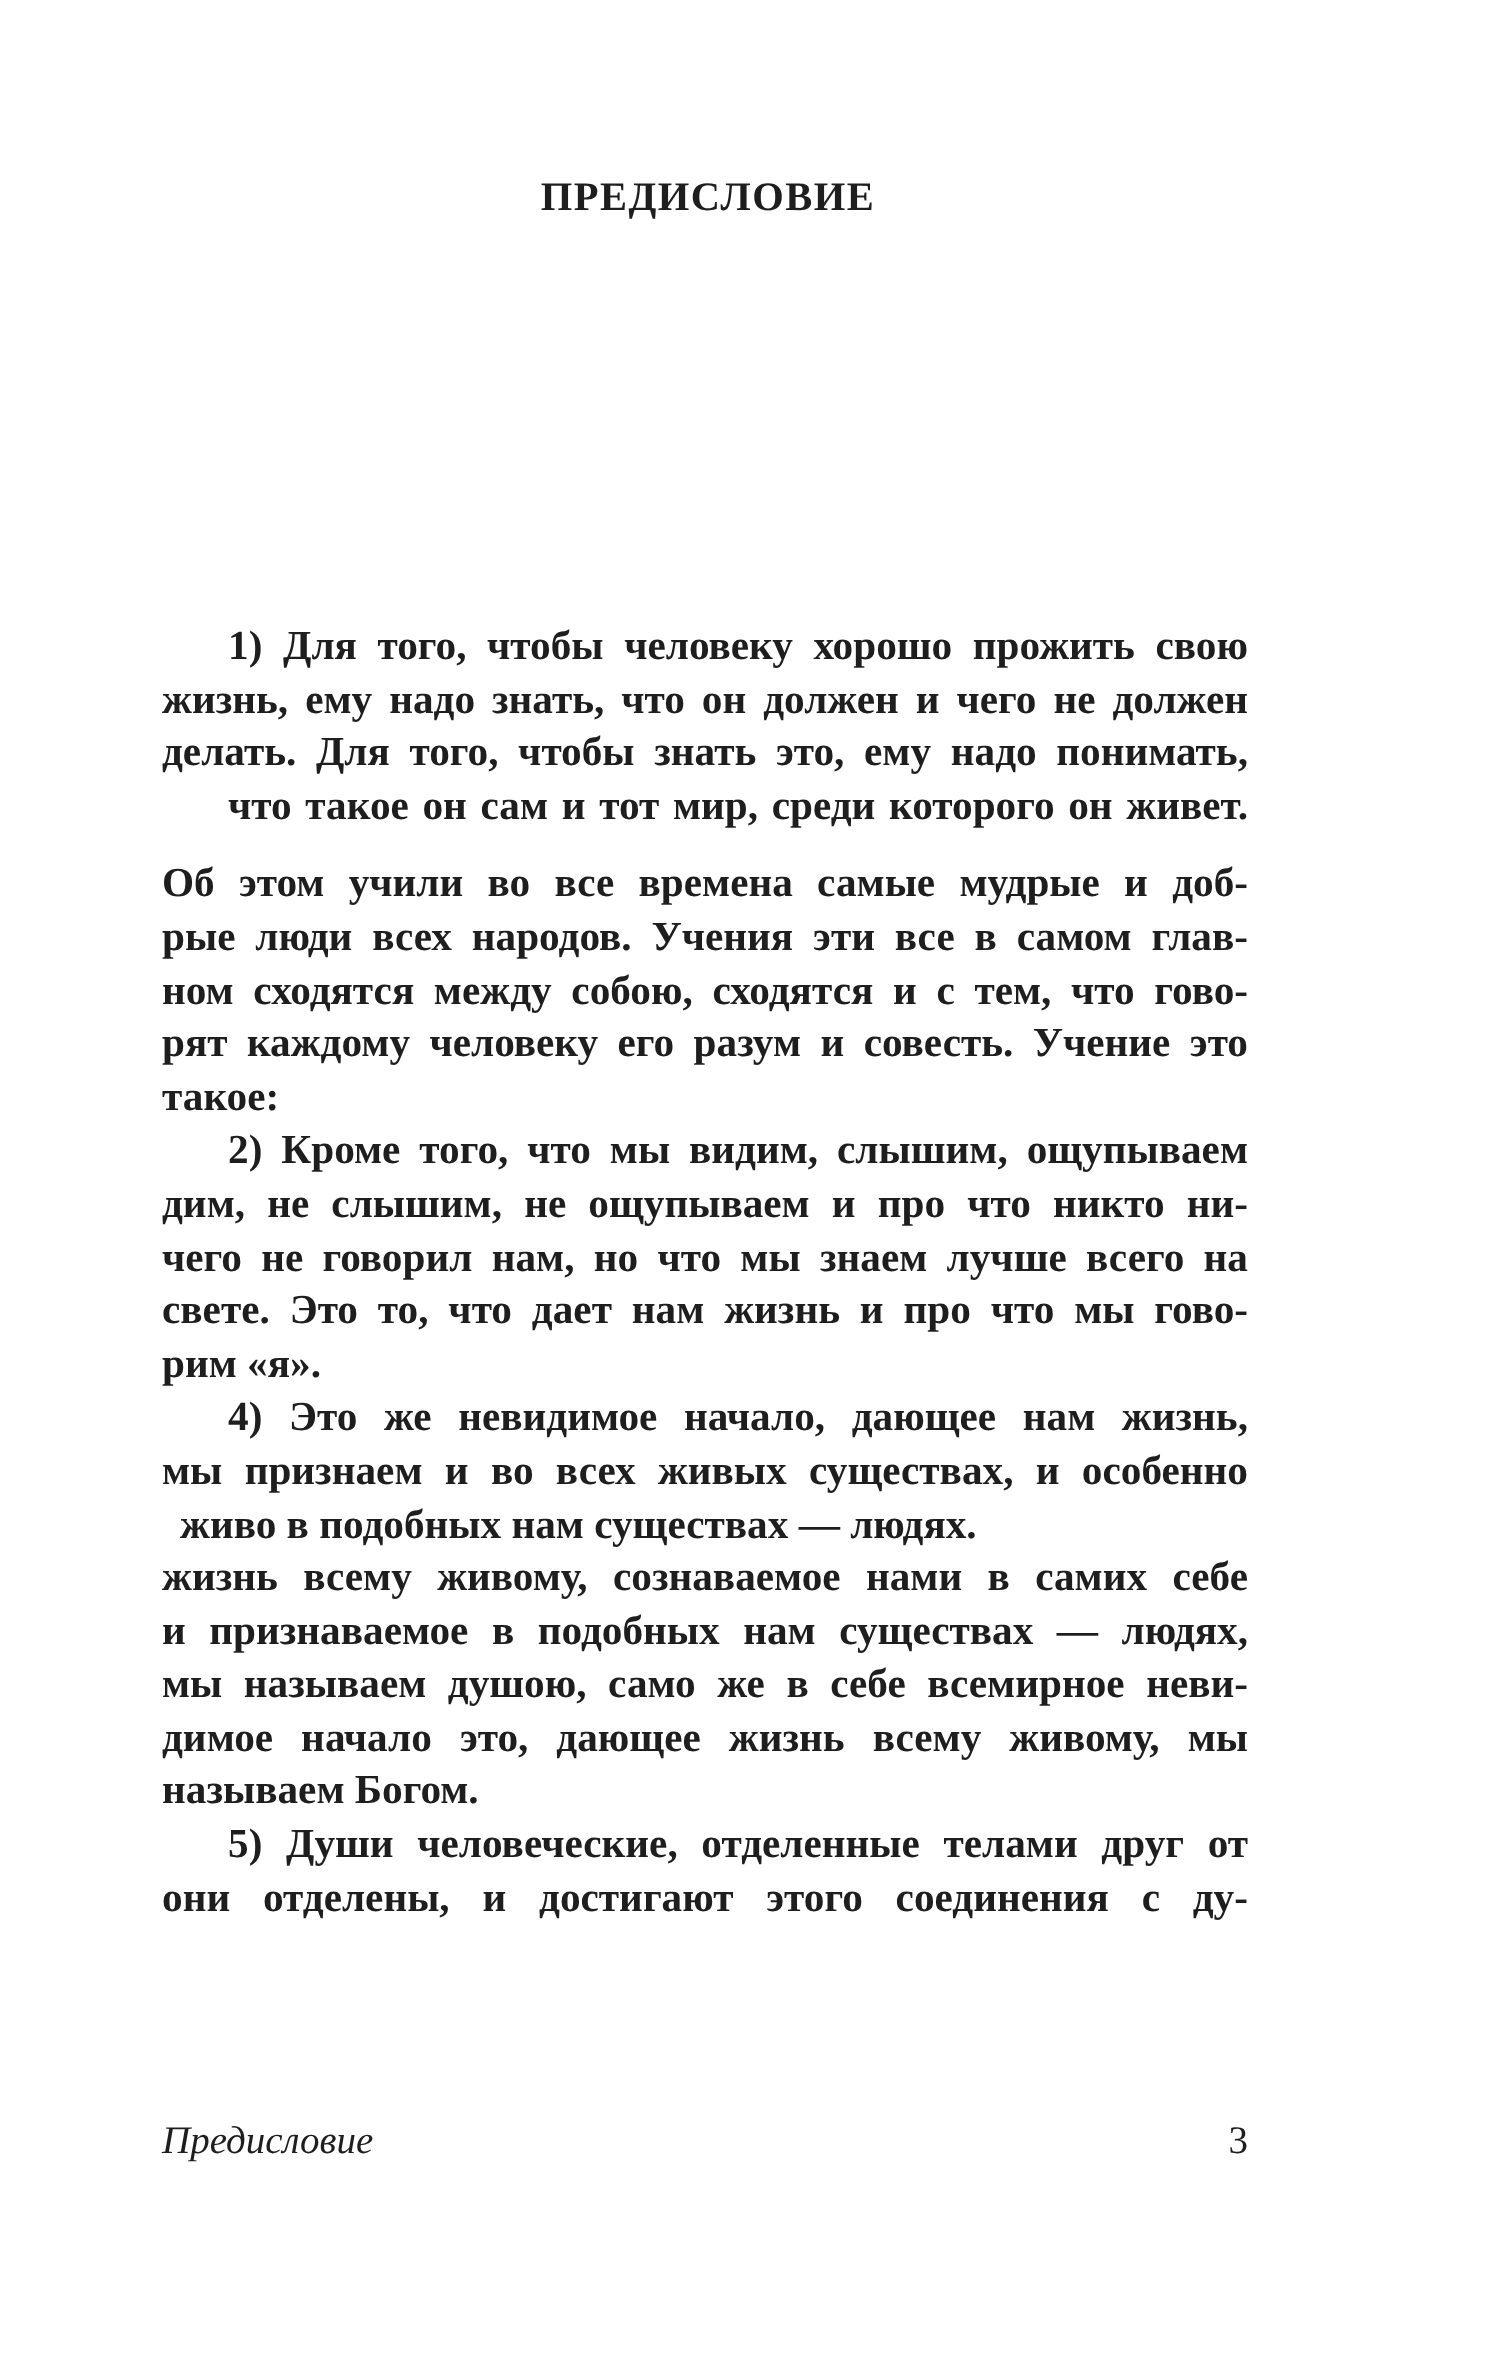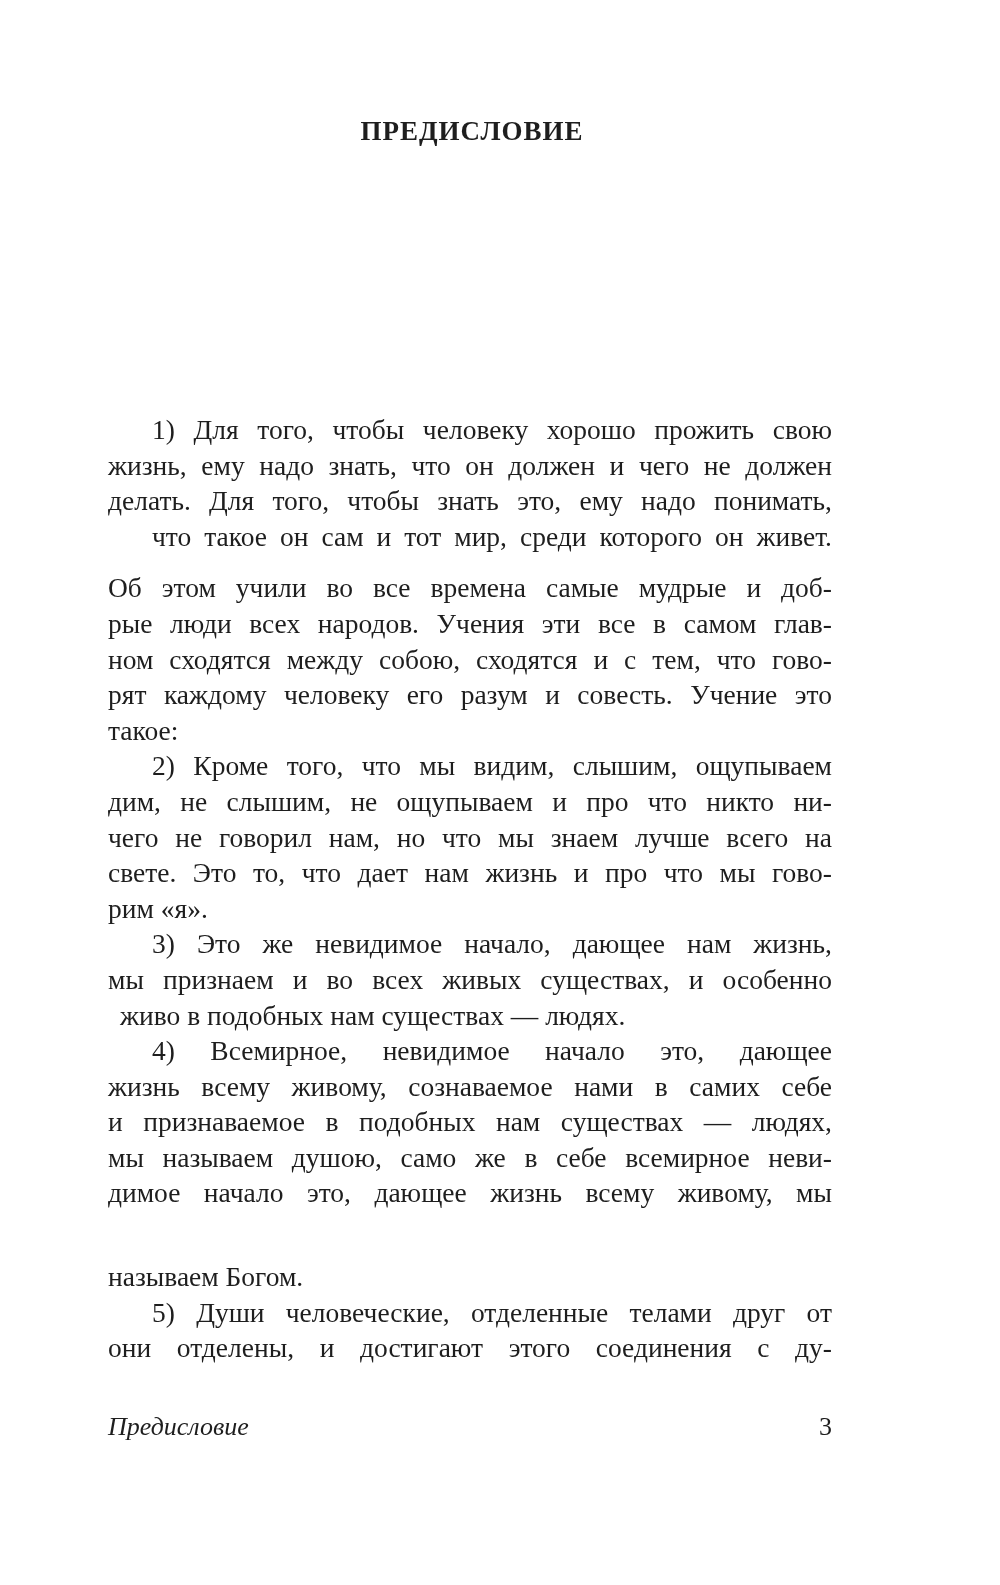--- a/index.html
+++ b/index.html
@@ -2,21 +2,21 @@
 <html><head>
 <meta charset="utf-8">
 <style>
   html, body { margin: 0; padding: 0; background: #ffffff; }
   body { width: 1000px; height: 1585px; position: relative; overflow: hidden;
          font-family: "Liberation Serif", "DejaVu Serif", serif; color: #1e1e1e; }
   .title { position: absolute; top: 116px; left: 0; width: 944px; text-align: center;
            font-weight: bold; font-size: 27px; letter-spacing: 1px; }
   .body { position: absolute; left: 108px; top: 412px; width: 724px; }
   .line { height: 35.6px; line-height: 35.6px; font-size: 27.5px; white-space: nowrap;
-          text-align: justify; text-align-last: justify; overflow: visible; }
+          text-align: justify; text-align-last: justify; overflow: visible; font-weight: bold; }
   .line.last { text-align-last: left; }
   .line.indent { padding-left: 44px; }
   .footer { position: absolute; top: 1412px; left: 108px; width: 724px; height: 36px;
             font-size: 26px; }
   .footer .running { position: absolute; left: 0; top: 0; font-style: italic; }
   .footer .pnum { position: absolute; right: 0; top: 0; }
 </style>
 </head>
 <body>
 
@@ -39,32 +39,31 @@
 
     <div>
       <div class="line indent" style="white-space: normal;">2)  Кроме того, что мы видим, слышим, ощупываем</div>
       <div class="line" style="white-space: normal;">дим, не слышим, не ощупываем и про что никто ни-</div>
       <div class="line" style="white-space: normal;">чего не говорил нам, но что мы знаем лучше всего на</div>
       <div class="line" style="white-space: normal;">свете. Это то, что дает нам жизнь и про что мы гово-</div>
       <div class="line last" style="white-space: normal;">рим «я».</div>
     </div>
 
     <div>
-      <div class="line indent" style="white-space: normal;">3)  Это же невидимое начало, дающее нам жизнь,</div>
+      <div class="line indent" style="white-space: normal;">4)  Это же невидимое начало, дающее нам жизнь,</div>
       <div class="line" style="white-space: normal;">мы признаем и во всех живых существах, и особенно</div>
       <div class="line last" style="white-space: normal; margin-left: 12px;">живо в подобных нам существах — людях.</div>
     </div>
 
     <div>
-      <div class="line indent" style="white-space: normal;">4) Всемирное, невидимое начало это, дающее</div>
       <div class="line" style="white-space: normal;">жизнь всему живому, сознаваемое нами в самих себе</div>
       <div class="line" style="white-space: normal;">и признаваемое в подобных нам существах — людях,</div>
       <div class="line" style="white-space: normal;">мы называем душою, само же в себе всемирное неви-</div>
       <div class="line" style="white-space: normal;">димое начало это, дающее жизнь всему живому, мы</div>
-      <div class="line last" style="white-space: normal; margin-top: 48px;">называем Богом.</div>
+      <div class="line last" style="white-space: normal;">называем Богом.</div>
     </div>
 
     <div>
       <div class="line indent" style="white-space: normal;">5)  Души человеческие, отделенные телами друг от</div>
       <div class="line" style="white-space: normal;">они отделены, и достигают этого соединения с ду-</div>
     </div>
   </div>
 
   <div class="footer">
     <span class="running">Предисловие</span>

